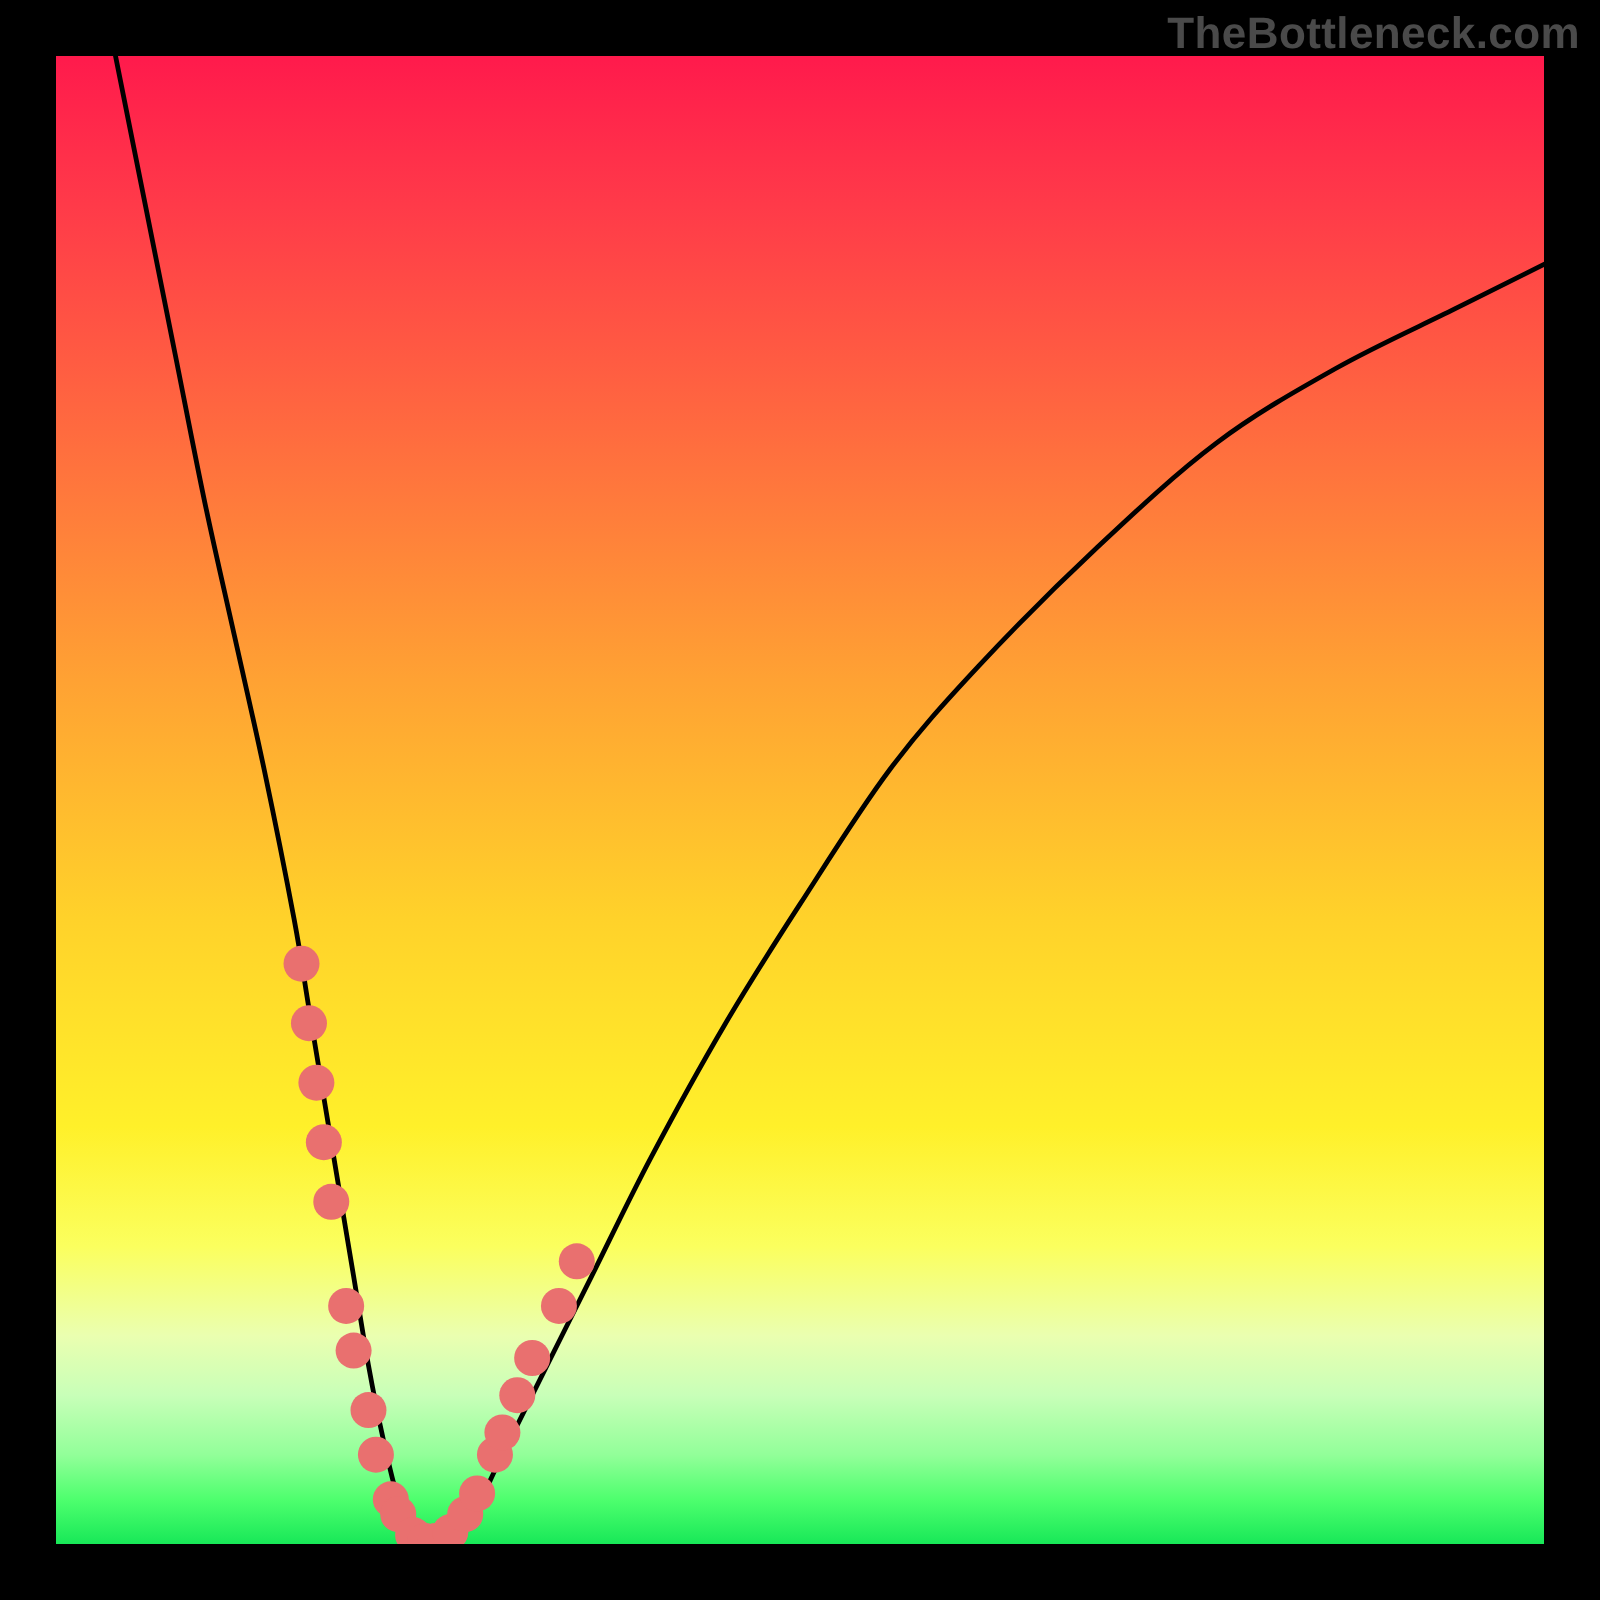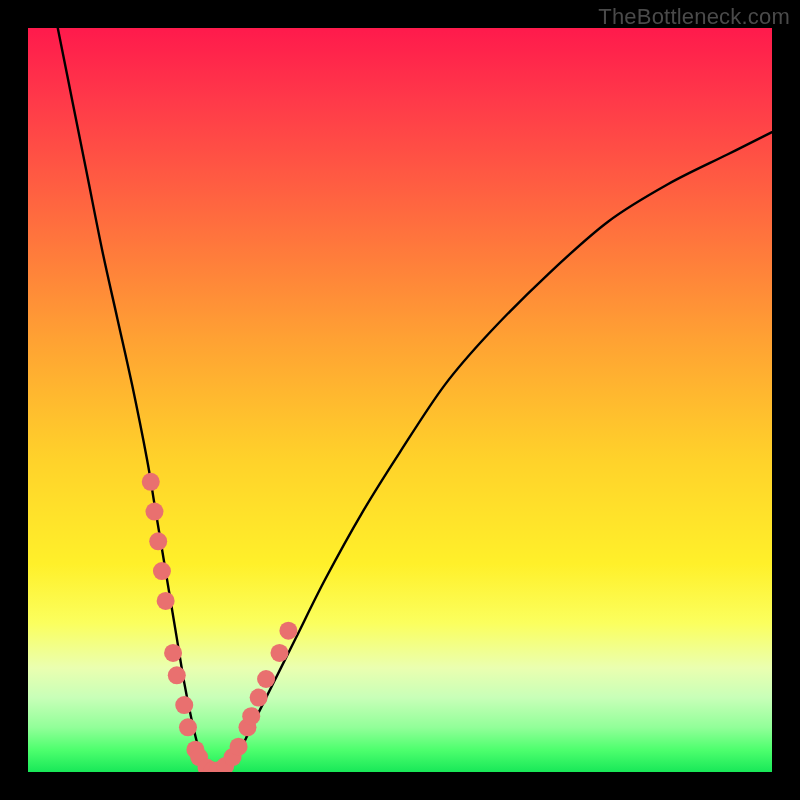--- a/index.html
+++ b/index.html
@@ -38,21 +38,21 @@
       #92ff99 94%,
       #4eff6e 97%,
       #18e858 100%);
   }
   .watermark {
     position: absolute;
     top: 4px;
     right: 10px;
     color: #4a4a4a;
     font-size: 22px;
-    font-weight: 400;
+    font-weight: 700;
     letter-spacing: 0.2px;
     user-select: none;
   }
   svg.curve {
     position: absolute;
     top: 0;
     left: 0;
     width: 744px;
     height: 744px;
   }

